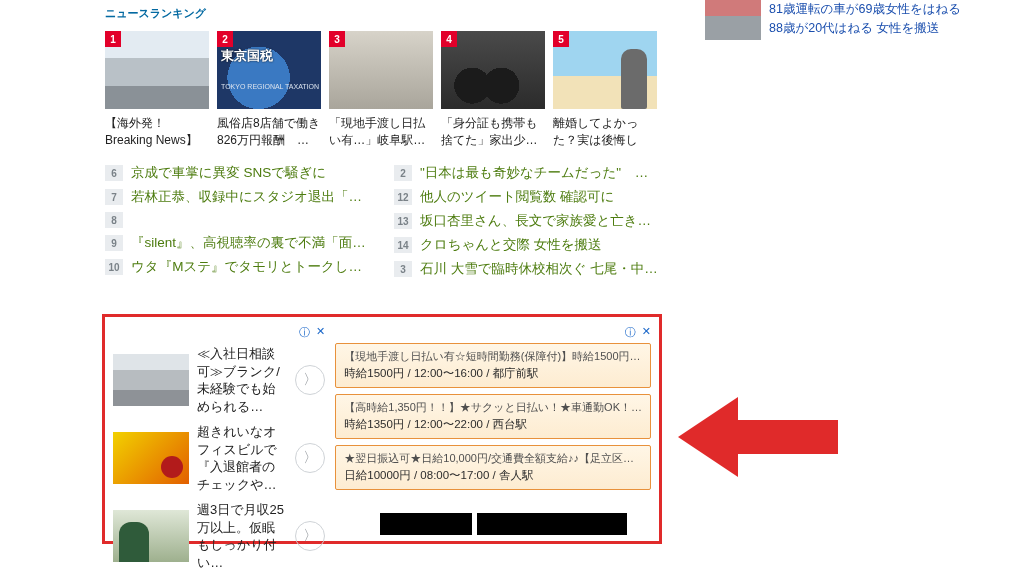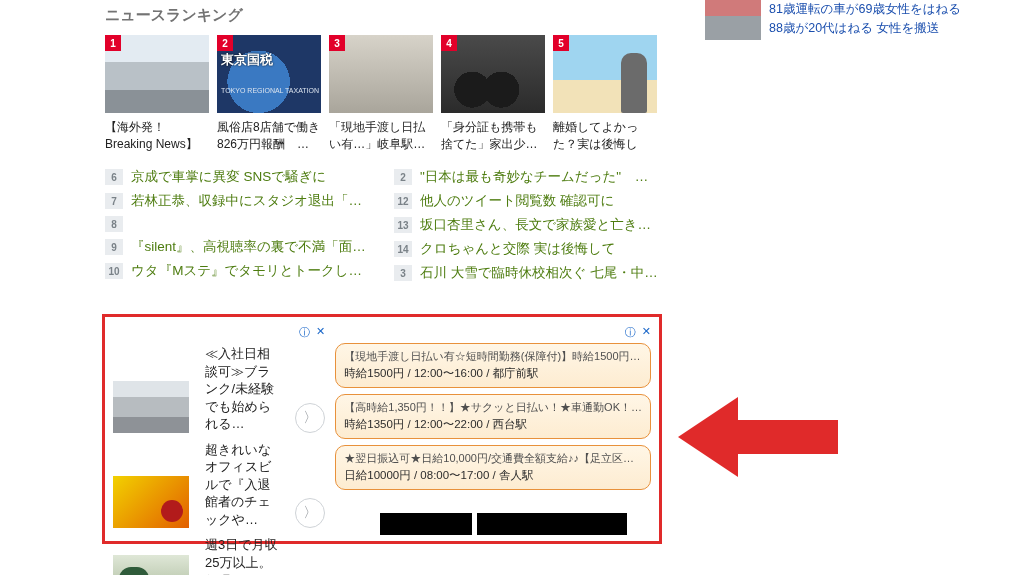--- a/index.html
+++ b/index.html
@@ -12,23 +12,23 @@
     position: relative;
     font-size: 13px;
   }
   .main-col {
     position: absolute;
     left: 105px;
     top: 0;
     width: 555px;
   }
   .section-title {
-    font-size: 15px;
+    font-size: 11px;
     font-weight: bold;
-    color: #737373;
+    color: #0369a1;
     padding: 6px 0 10px 0;
   }
   .ranking-cards {
     display: flex;
     gap: 8px;
   }
   .r-card {
     width: 104px;
     font-size: 12px;
     color: #222;
@@ -124,21 +124,21 @@
   }
   .ad-left { width: 250px; }
   .ad-ind {
     display: flex; justify-content: flex-end; gap: 6px;
     font-size: 12px;
     color: #1a67c9;
     height: 16px;
   }
   .ad-ind .i { font-size: 11px; }
   .ad-row {
-    display: flex; gap: 16px; align-items: flex-end;
+    display: flex; gap: 8px; align-items: center;
     padding: 4px 0;
   }
   .ad-thumb {
     width: 76px; height: 52px; background: #c9cdd1; flex: 0 0 76px;
   }
   .ad-thumb.t1 { background: linear-gradient(#dfe4e8 30%, #b7bcc0 30% 70%, #8e9297 70%); }
   .ad-thumb.t2 { background: linear-gradient(135deg,#f2d100,#e25f00); position:relative; }
   .ad-thumb.t2::after{
     content:""; position:absolute; right:6px; bottom:6px; width:22px; height:22px;
     background:#b21b1b; border-radius:50%;
@@ -161,21 +161,21 @@
     position:absolute; left:275px; bottom:6px; width:92px; height:22px; background:#000;
   }
 
   .ad-right {
     flex:1; position:relative;
   }
   .ad-right .ad-ind { margin-bottom:2px; }
   .job-card {
     border:1px solid #e8913b;
     background: linear-gradient(#fff6e6, #fdecd1);
-    border-radius:10px;
+    border-radius:2px;
     padding:5px 8px 6px;
     margin-bottom:6px;
     font-size:11.5px;
     color:#2c2c2c;
     cursor:pointer;
   }
   .job-title {
     color:#4f4f4f;
     white-space:nowrap; overflow:hidden; text-overflow:ellipsis;
     font-size:11px;
@@ -286,21 +286,21 @@
       <div class="rl-row">
           <div class="rl-num">12</div>
           <div class="rl-text">他人のツイート閲覧数 確認可に</div>
         </div>
       <div class="rl-row">
           <div class="rl-num">13</div>
           <div class="rl-text">坂口杏里さん、長文で家族愛と亡き母の…</div>
         </div>
       <div class="rl-row">
           <div class="rl-num">14</div>
-          <div class="rl-text">クロちゃんと交際 実は後悔して</div>
+          <div class="rl-text">クロちゃんと交際 女性を搬送</div>
         </div>
       <div class="rl-row">
           <div class="rl-num">3</div>
           <div class="rl-text">石川 大雪で臨時休校相次ぐ 七尾・中能…</div>
         </div>
     </div>
   </div>
 </div>
 
 <div class="ad-wrap">

